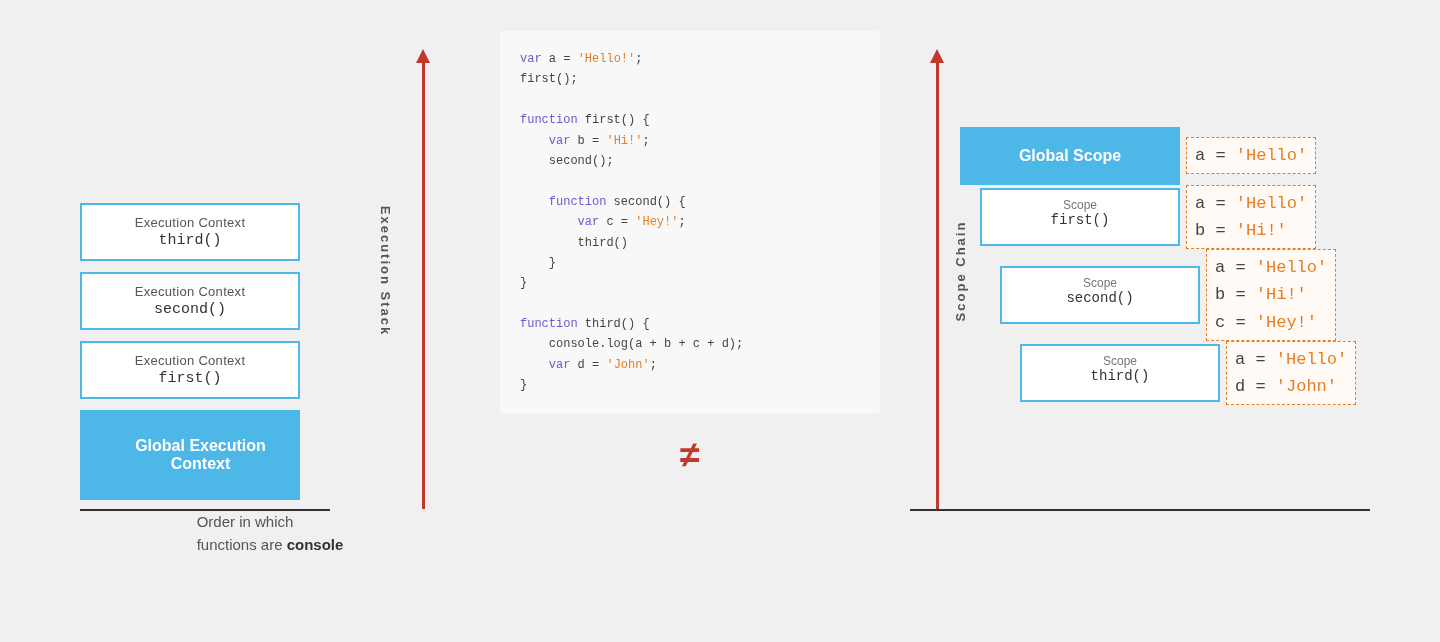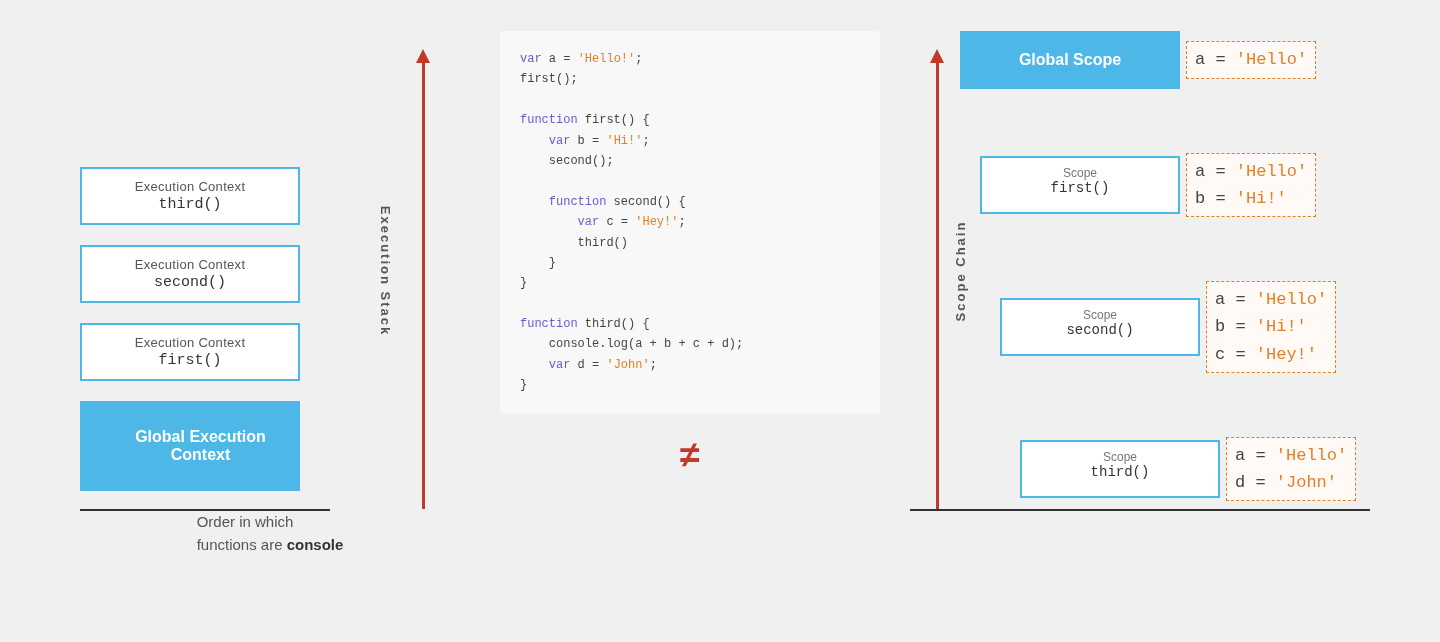--- a/index.html
+++ b/index.html
@@ -47,21 +47,21 @@
       height: 470px;
       justify-content: flex-start;
       position: relative;
     }
     .stack-box {
       width: 220px;
       border: 2.5px solid #4db8e8;
       background: white;
       text-align: center;
       padding: 10px 8px;
-      margin-bottom: 20px;
+      margin-bottom: 11px;
     }
     .stack-box.global {
       background: #4db8e8;
       color: white;
       font-size: 16px;
       font-weight: 600;
       height: 90px;
       display: flex;
       align-items: center;
       justify-content: center;
@@ -212,21 +212,21 @@
       background: #333;
     }
     .scopes-column {
       position: absolute;
       left: 50px;
       top: 0;
       width: 410px;
       height: 470px;
       display: flex;
       flex-direction: column;
-      justify-content: space-between;
+      justify-content: center;
     }
     .scope-item {
       display: flex;
       flex-direction: row;
       align-items: center;
       position: relative;
     }
     .scope-box {
       border: 2.5px solid #4db8e8;
       background: white;

